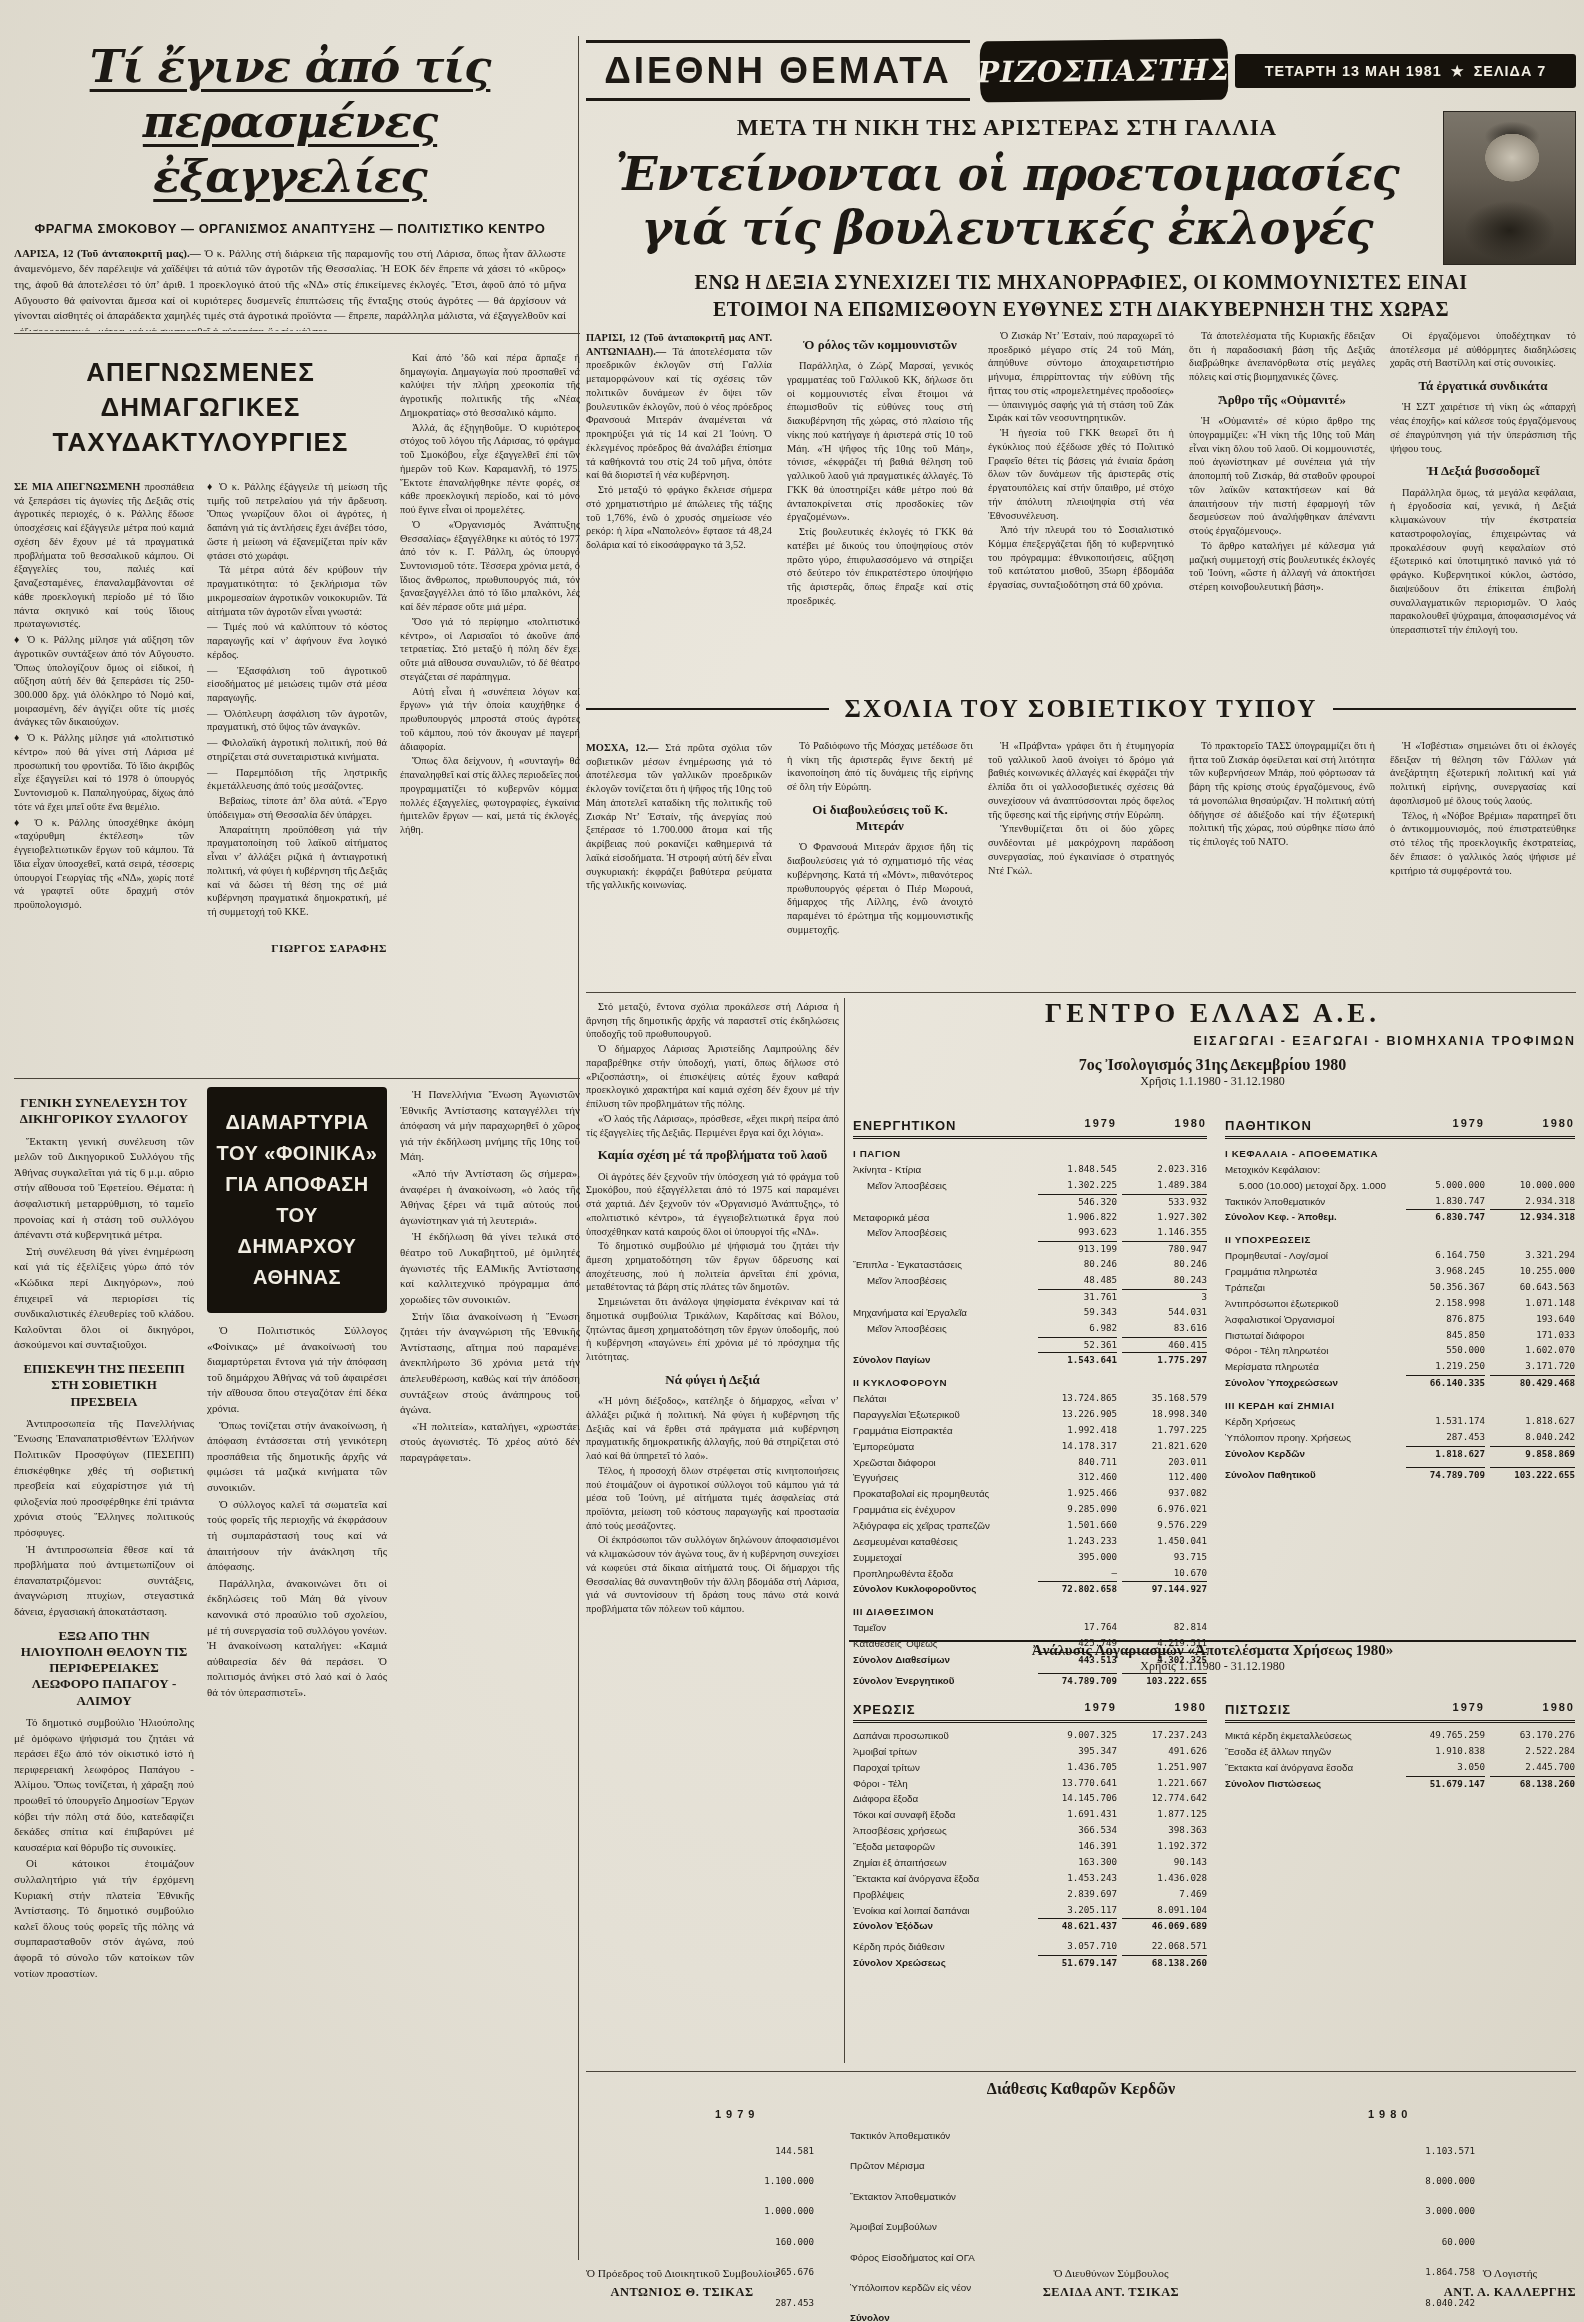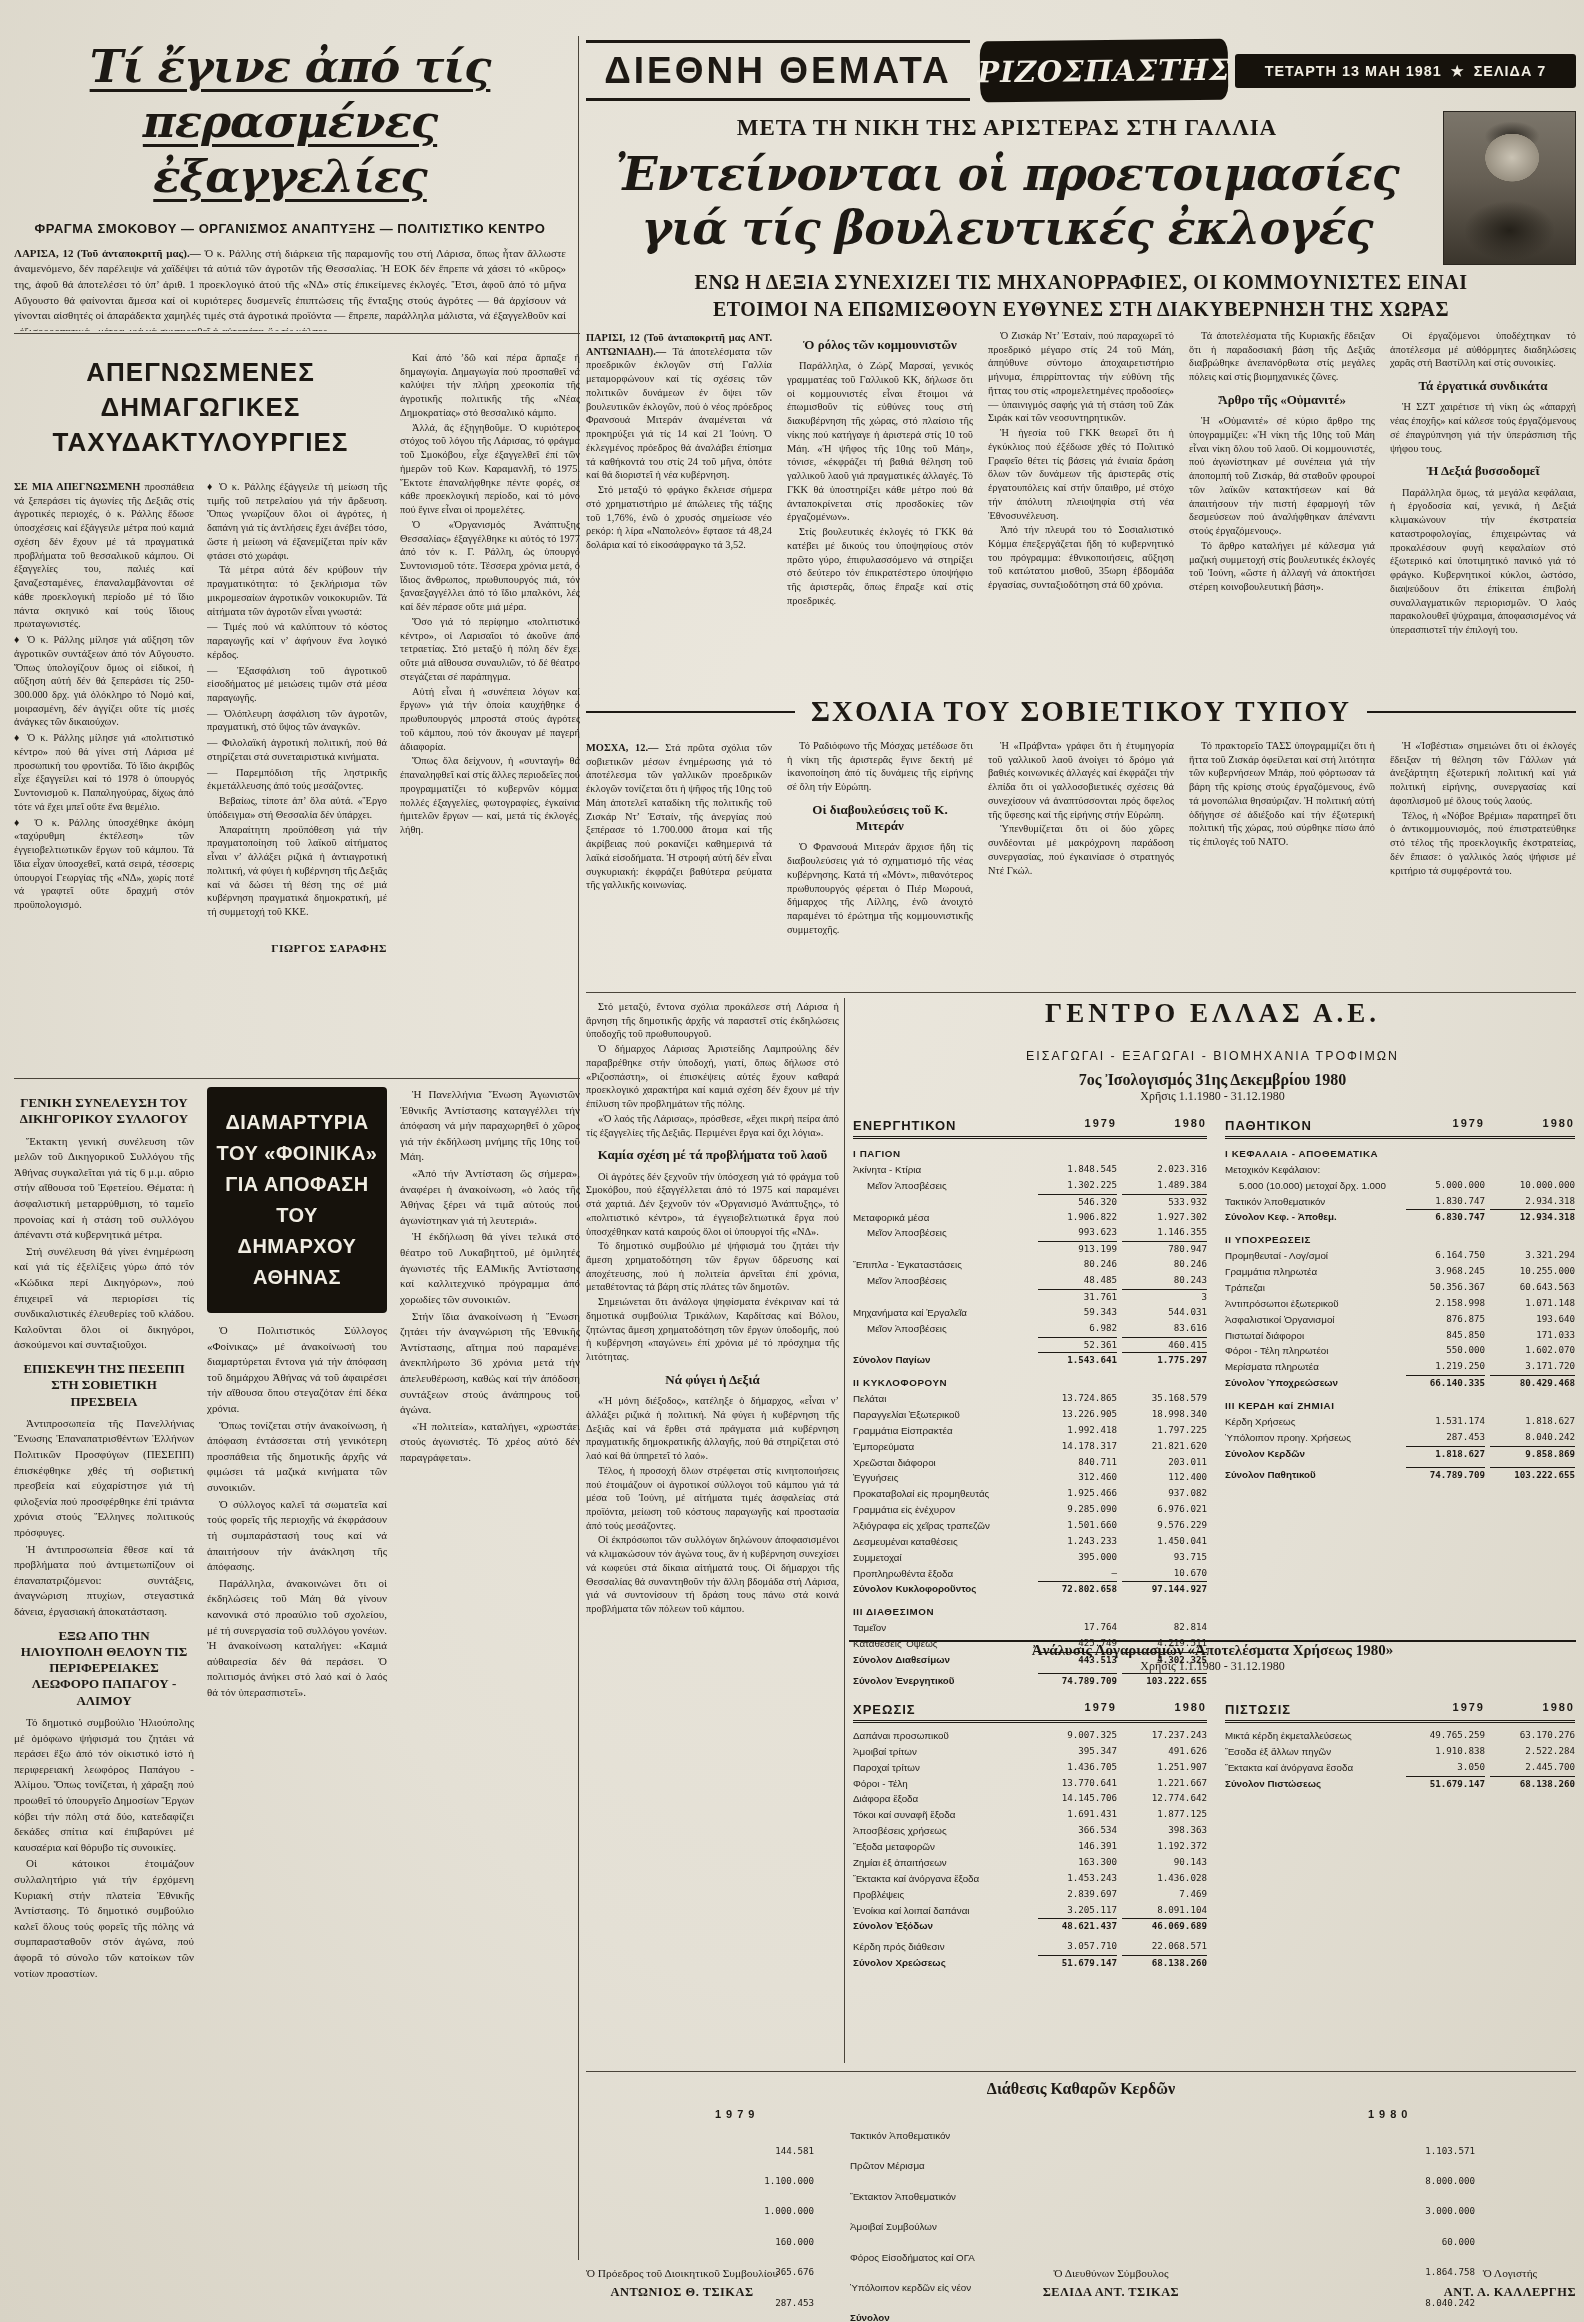--- a/index.html
+++ b/index.html
@@ -43,28 +43,28 @@
     font-size:46px;line-height:1.18;text-align:center;letter-spacing:-1px}
   .fr-deck{font-weight:bold;font-size:20px;line-height:1.35;text-align:center;letter-spacing:0.5px}
   .photo{border:1px solid #2a2620;
     background:
       radial-gradient(ellipse 34% 26% at 52% 30%, #cac3b4 0%, #978f80 60%, rgba(0,0,0,0) 61%),
       radial-gradient(ellipse 30% 14% at 52% 16%, #2e2a24 0%, rgba(0,0,0,0) 70%),
       radial-gradient(ellipse 46% 26% at 50% 78%, #242019 0%, rgba(0,0,0,0) 75%),
       linear-gradient(180deg,#7b756a 0%, #665f54 45%, #3a352c 100%)}
   .sxhead{display:flex;align-items:center;gap:16px}
   .sxhead .ln{flex:1;height:2px;background:#1d1914}
-  .sxhead .tx{font-weight:bold;font-size:29px;letter-spacing:2px;white-space:nowrap}
+  .sxhead .tx{font-weight:bold;font-size:25px;letter-spacing:2px;white-space:nowrap}
   .protest{padding:20px 8px;text-align:center;font-family:"Liberation Sans",sans-serif;font-weight:bold;
     font-size:20px;line-height:1.55;letter-spacing:0.5px;border-radius:4px}
 
   
   .finbox{border-left:none}
   .fin-t1{font-weight:bold;font-size:27px;text-align:center;letter-spacing:4px;font-family:"Liberation Serif",serif}
-  .fin-t2{font-family:"Liberation Sans",sans-serif;font-weight:normal;font-size:12.4px;text-align:center;letter-spacing:2px;margin-top:20px}
+  .fin-t2{font-family:"Liberation Sans",sans-serif;font-weight:bold;font-size:12.4px;text-align:right;letter-spacing:2px;margin-top:5px}
   .fin-t3{font-weight:bold;font-size:16px;text-align:center;margin-top:8px}
   .fin-t4{font-size:12px;text-align:center;margin-top:0}
   .finrow{display:grid;grid-template-columns:1fr 79px 85px;column-gap:5px;font-size:9.8px;line-height:1.62}
   .finrow .lab{font-family:"Liberation Sans",sans-serif;white-space:nowrap;overflow:hidden}
   .finrow .v{text-align:right;font-family:"DejaVu Sans Mono","Liberation Mono",monospace;font-size:9.2px;white-space:nowrap}
   .finrow.sec{margin-top:7px}
   .finrow.sec .lab{font-weight:bold;letter-spacing:0.6px}
   .finrow.ind .lab{padding-left:14px}
   .finrow.net .v{border-top:1px solid #1d1914}
   .finrow.tot{font-weight:bold;margin-bottom:5px}

